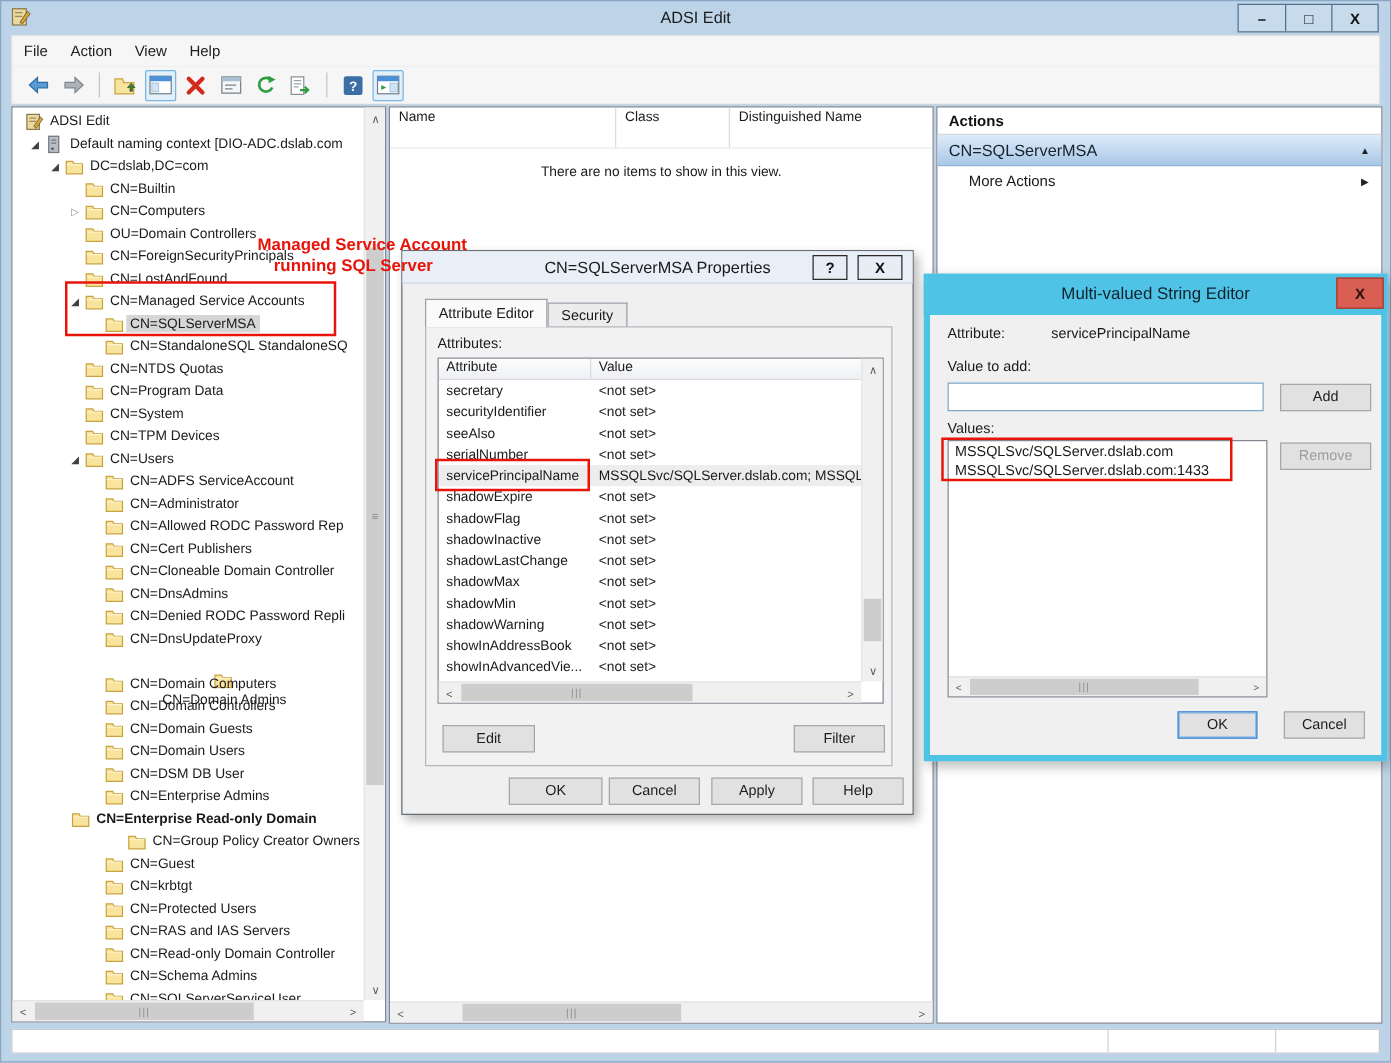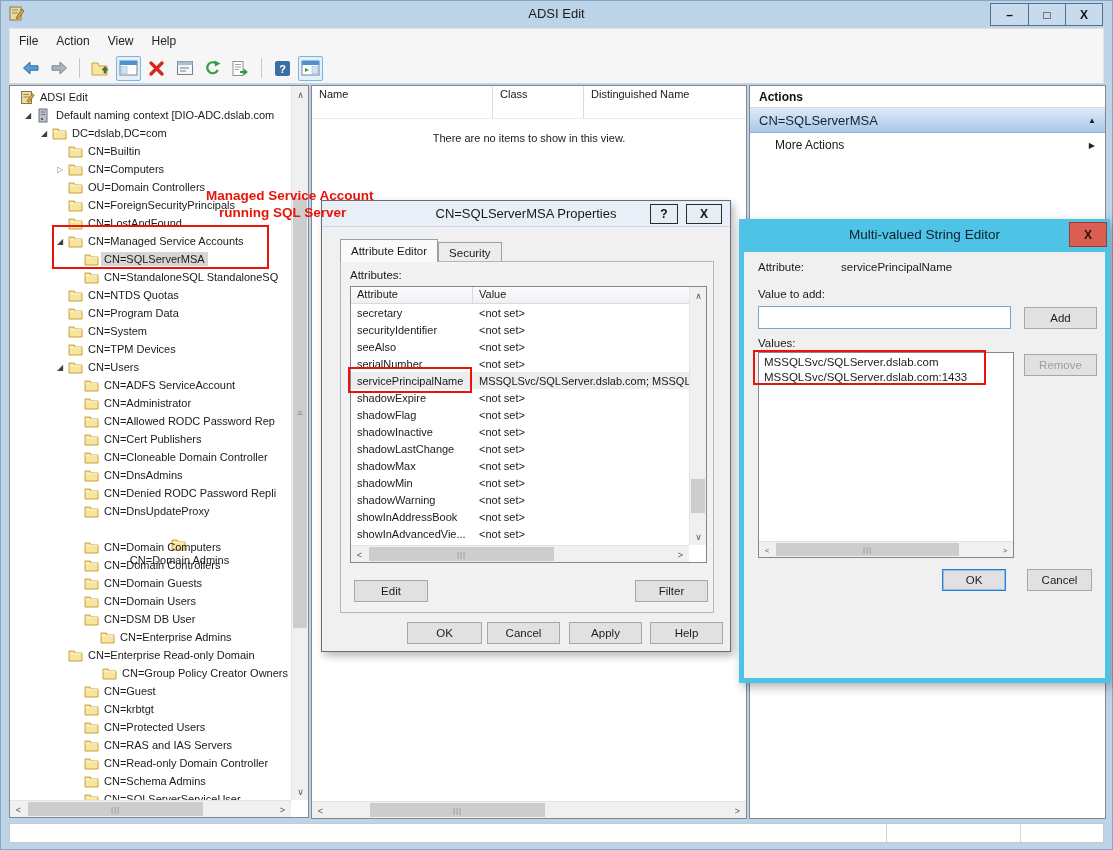--- a/index.html
+++ b/index.html
@@ -95,21 +95,21 @@
   .arow .an { width:122px; padding-left:6px; white-space:nowrap; overflow:hidden; }
   .arow .av { flex:1; padding-left:6px; white-space:nowrap; overflow:hidden; }
   .arow.hl { background:#ededed; }
 
   .btn { position:absolute; background:#e1e1e1; border:1px solid #a7a7a7; display:flex; align-items:center;
          justify-content:center; font-size:11.5px; color:#1d1d1d; height:22px; }
   .btn.focusd { border:1px solid #2a7fd4; box-shadow:inset 0 0 0 1px #8fc0ea; }
   .btn.disabled { color:#9d9d9d; }
 
   
-  .mvse { position:absolute; left:738px; top:218px; width:371px; height:464px; background:#f0f0f0;
+  .mvse { position:absolute; left:738px; top:218px; width:371px; height:390px; background:#f0f0f0;
           border:5px solid #4ec3e6; box-shadow:3px 4px 10px rgba(0,0,0,.3); z-index:30; }
   .mvse-title { position:absolute; top:-5px; left:-5px; right:-5px; height:33px; background:#4ec3e6; }
   .mvse-title .mt-text { position:absolute; left:0; right:0; top:8px; text-align:center; font-size:13.5px; color:#10222e; }
   .mvse-close { position:absolute; right:3px; top:3px; width:38px; height:25px; background:#d95f52;
                 border:1px solid #a03a2e; display:flex; align-items:center; justify-content:center;
                 font-weight:bold; font-size:12px; color:#2b0f0a; }
   .mvse-lbl { position:absolute; font-size:11.5px; color:#1a1a1a; }
   .mvse-input { position:absolute; left:14px; top:82px; width:253px; height:23px; border:1px solid #7aa6c8; background:#fff;
                 font-size:11.5px; padding:0 4px; font-family:"Liberation Sans",sans-serif; }
   .mvse-list { position:absolute; left:14px; top:128px; width:256px; height:206px; border:1px solid #828790; background:#fff; overflow:hidden; }
@@ -525,31 +525,31 @@
         <div class="trow" style="padding-left: 58px;">
           <span class="exp"></span>
           <span class="ticon">
             <svg width="15" height="13" viewBox="0 0 15 13">
               <path d="M1 3 L1 12 L14 12 L14 4 L7.2 4 L6.2 2 L1 2 Z" fill="#f8e49c" stroke="#c9a23f"></path>
               <path d="M1.5 4.7 L13.5 4.7" stroke="#fdf3cd" stroke-width="1"></path>
             </svg>
           </span>
           <span class="tlabel">CN=DSM DB User</span>
         </div>
-        <div class="trow" style="padding-left: 74px;">
+        <div class="trow" style="padding-left: 58px;">
           <span class="exp"></span>
           <span class="ticon">
             <svg width="15" height="13" viewBox="0 0 15 13">
               <path d="M1 3 L1 12 L14 12 L14 4 L7.2 4 L6.2 2 L1 2 Z" fill="#f8e49c" stroke="#c9a23f"></path>
               <path d="M1.5 4.7 L13.5 4.7" stroke="#fdf3cd" stroke-width="1"></path>
             </svg>
           </span>
           <span class="tlabel">CN=Enterprise Admins</span>
         </div>
-        <div class="trow" style="padding-left: 42px;">
+        <div class="trow" style="padding-left: 31px; font-weight: bold;">
           <span class="exp"></span>
           <span class="ticon">
             <svg width="15" height="13" viewBox="0 0 15 13">
               <path d="M1 3 L1 12 L14 12 L14 4 L7.2 4 L6.2 2 L1 2 Z" fill="#f8e49c" stroke="#c9a23f"></path>
               <path d="M1.5 4.7 L13.5 4.7" stroke="#fdf3cd" stroke-width="1"></path>
             </svg>
           </span>
           <span class="tlabel">CN=Enterprise Read-only Domain</span>
         </div>
         <div class="trow" style="padding-left: 58px; justify-content: flex-end;">

